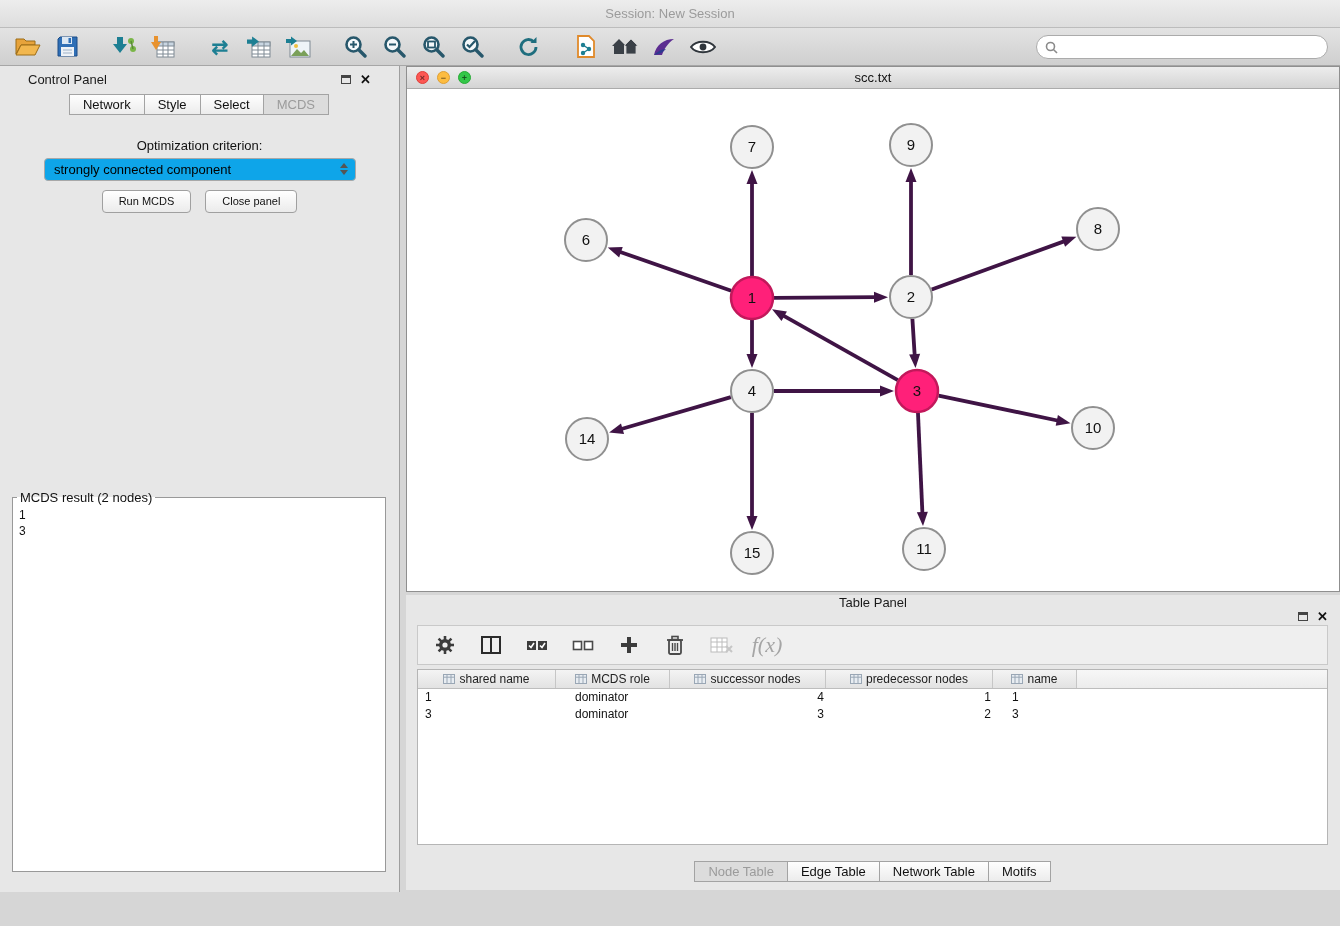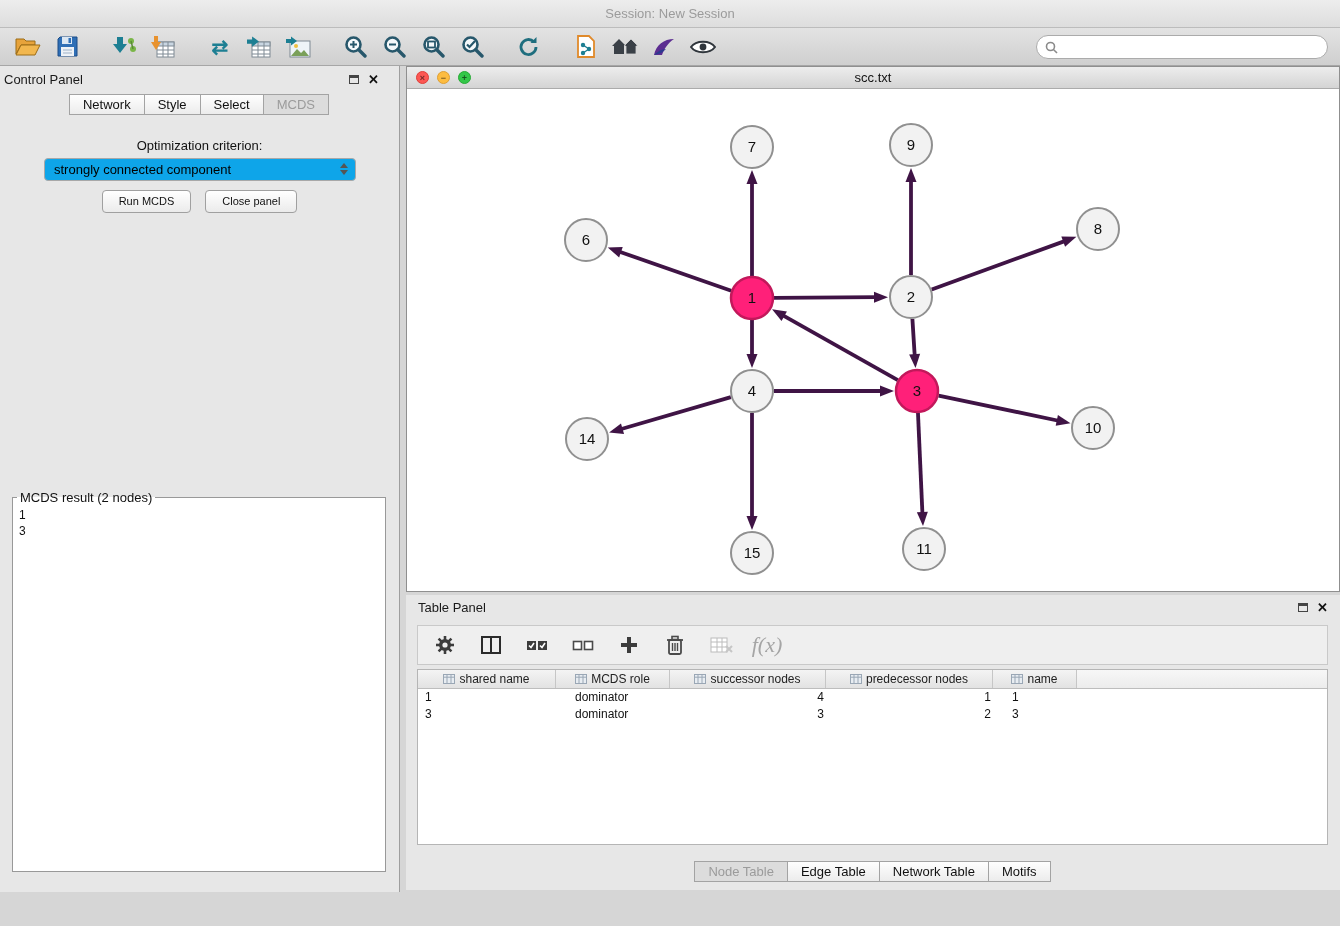--- a/index.html
+++ b/index.html
@@ -21,22 +21,22 @@
   .glyph-teal { color:#1d7f93; font-size:20px; font-weight:bold; line-height:1; }
   .searchbox { margin-left:auto; position:relative; width:292px; height:24px;
     background:#fff; border:1px solid #ababab; border-radius:12px; }
   .searchbox svg { position:absolute; left:8px; top:5px; }
   .searchbox input { position:absolute; left:26px; top:0; width:258px; height:22px;
     border:none; outline:none; background:transparent; font-size:13px; font-family:"Liberation Sans",sans-serif; }
 
   
   .control-panel { position:absolute; top:66px; left:0; width:400px; height:826px;
     background:#e7e7e7; border-right:1px solid #9e9e9e; }
-  .cp-header { position:absolute; top:0; left:0; right:16px; height:26px; display:flex; align-items:center;
-    padding:0 4px; font-size:13px; color:#1a1a1a; }
+  .cp-header { position:absolute; top:0; left:0; right:0; height:26px; display:flex; align-items:center;
+    padding:0 28px; font-size:13px; color:#1a1a1a; }
   .win-btns { margin-left:auto; display:flex; gap:9px; align-items:center; }
   .float-ico { width:10px; height:9px; border:1.5px solid #444; border-top-width:3px; display:inline-block; }
   .close-ico { font-size:13px; font-weight:bold; color:#111; line-height:1; }
   .cp-tabs { position:absolute; top:28px; left:0; right:0; display:flex; justify-content:center; }
   .tab { border:1px solid #a3a3a3; background:linear-gradient(#fefefe,#ececec);
     font-size:13px; color:#111; padding:2px 13px; margin-left:-1px; cursor:default; }
   .tab.active { background:#dcdcdc; color:#9b9b9b; }
   .opt-label { position:absolute; top:72px; left:0; right:0; text-align:center; font-size:13px; color:#111; }
   .dropdown { position:absolute; top:92px; left:44px; width:312px; height:23px; background:#0ea5e9;
     border:1px solid #a8a8a8; border-radius:4px; font-size:13px; line-height:21px; padding-left:9px; }
@@ -62,21 +62,21 @@
   .light.red { background:#fc5753; border:1px solid #df3e39; }
   .light.yellow { background:#fdbc40; border:1px solid #de9f34; }
   .light.green { background:#33c748; border:1px solid #27aa35; }
   .nw-canvas { position:relative; width:100%; height:502px; background:#fff; }
   .nw-canvas svg { position:absolute; left:0; top:0; }
   .nw-canvas text { font-family:"Liberation Sans",sans-serif; }
 
   
   .table-panel { position:absolute; left:406px; top:595px; width:934px; height:295px; background:#e7e7e7; }
   .tp-header { position:absolute; top:0; left:0; right:0; height:24px; display:flex; align-items:center;
-    padding:0 12px; font-size:13px; color:#1a1a1a; }
+    padding:0 12px; font-size:13px; color:#1a1a1a;flex-direction:column; }
   .tp-toolbar { position:absolute; top:30px; left:11px; right:12px; height:40px;
     background:#efefef; border:1px solid #c9c9c9; display:flex; align-items:center; gap:20px; padding:0 14px; }
   .tp-tool { width:26px; height:26px; display:flex; align-items:center; justify-content:center; cursor:default; }
   .fx { font-family:"Liberation Serif", serif; font-style:italic; font-size:22px; color:#a5a5a5; }
   .tgrid { position:absolute; top:74px; left:11px; right:12px; height:176px; background:#fff; border:1px solid #b5b5b5; overflow:hidden; }
   .thead { display:flex; height:19px; background:linear-gradient(#f4f4f4,#e2e2e2); border-bottom:1px solid #bdbdbd; }
   .hcell { display:flex; align-items:center; justify-content:center; gap:4px; font-size:12px; color:#222;
     border-right:1px solid #c6c6c6; height:100%; }
   .hcell svg { flex:0 0 auto; }
   .hc0 { width:138px; } .hc1 { width:114px; } .hc2 { width:156px; } .hc3 { width:167px; } .hc4 { width:84px; }

